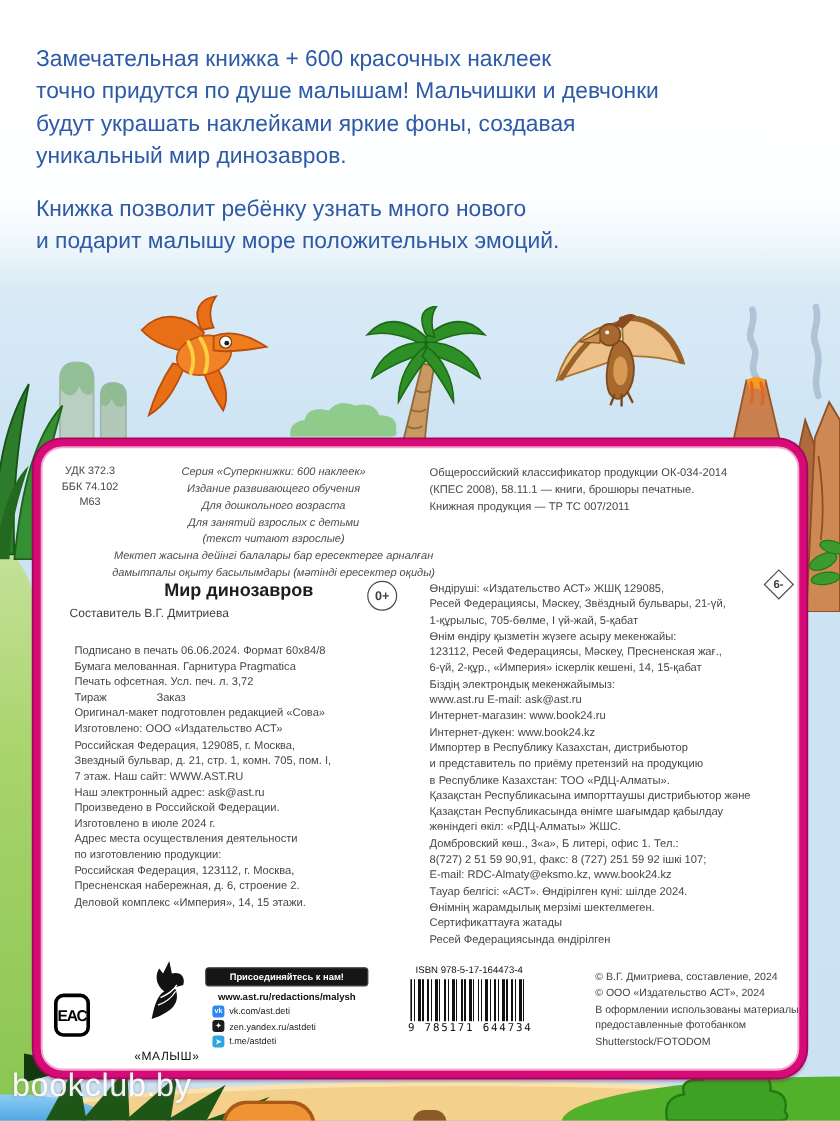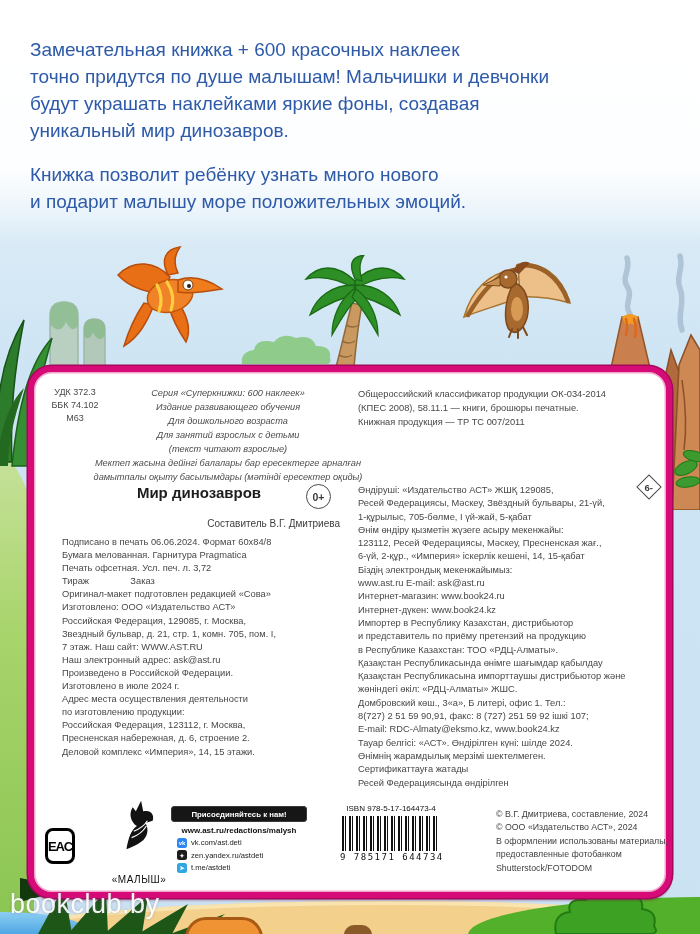--- a/index.html
+++ b/index.html
@@ -20,21 +20,21 @@
   
   .card{position:absolute;left:28px;top:366px;width:644px;height:532px;box-sizing:border-box;
     background:#fff;border:6px solid #d60b78;border-radius:24px;z-index:5;
     box-shadow:0 0 0 1.5px #a5075c,0 3px 2px rgba(120,20,70,.3),inset 0 0 0 1.5px #f2a8cd;
     color:#474747;}
   .card *{box-sizing:border-box;}
   .abs{position:absolute;}
   .codes{left:8px;top:14px;width:66px;text-align:center;font-size:9px;line-height:13px;}
   .series{left:24px;top:14px;width:282px;text-align:center;font-style:italic;font-size:9.2px;line-height:14px;color:#4c4c4c;margin-left:29px;}
   .title{left:24px;top:112px;width:282px;text-align:center;font-size:15px;font-weight:bold;color:#1d1d1d;}
-  .compiler{left:24px;top:146px;width:282px;text-align:right;font-size:10px;color:#3e3e3e;}
+  .compiler{left:24px;top:134px;width:282px;text-align:left;font-size:10px;color:#3e3e3e;}
   .print-block{left:28px;top:164px;width:292px;font-size:9.3px;line-height:13.1px;}
   .classifier{left:324px;top:15px;width:296px;font-size:9.3px;line-height:14px;}
   .right-block{left:324px;top:112px;width:302px;font-size:9.3px;line-height:13.3px;}
   .badge-circle{left:272px;top:112px;width:25px;height:25px;border:1.6px solid #4a4a4a;border-radius:50%;
     display:flex;align-items:center;justify-content:center;font-size:10.5px;font-weight:bold;color:#3c3c3c;}
   .badge-diamond{left:606px;top:106px;width:18px;height:18px;border:1.6px solid #4a4a4a;transform:rotate(45deg);
     display:flex;align-items:center;justify-content:center;}
   .badge-diamond span{transform:rotate(-45deg);font-size:9.5px;font-weight:bold;color:#3c3c3c;}
   
   .eac{left:11px;top:456px;width:30px;height:36px;border:3px solid #000;border-radius:8px;
@@ -235,22 +235,22 @@
         <div>Өнім өндіру қызметін жүзеге асыру мекенжайы:</div>
         <div>123112, Ресей Федерациясы, Мәскеу, Пресненская жағ.,</div>
         <div>6-үй, 2-құр., «Империя» іскерлік кешені, 14, 15-қабат</div>
         <div>Біздің электрондық мекенжайымыз:</div>
         <div>www.ast.ru E-mail: ask@ast.ru</div>
         <div>Интернет-магазин: www.book24.ru</div>
         <div>Интернет-дүкен: www.book24.kz</div>
         <div>Импортер в Республику Казахстан, дистрибьютор</div>
         <div>и представитель по приёму претензий на продукцию</div>
         <div>в Республике Казахстан: ТОО «РДЦ-Алматы».</div>
+        <div>Қазақстан Республикасына импорттаушы дистрибьютор және</div>
         <div>Қазақстан Республикасында өнімге шағымдар қабылдау</div>
-        <div>Қазақстан Республикасына импорттаушы дистрибьютор және</div>
         <div>жөніндегі өкіл: «РДЦ-Алматы» ЖШС.</div>
         <div>Домбровский көш., 3«а», Б литері, офис 1. Тел.:</div>
         <div>8(727) 2 51 59 90,91, факс: 8 (727) 251 59 92 ішкі 107;</div>
         <div>E-mail: RDC-Almaty@eksmo.kz, www.book24.kz</div>
         <div>Тауар белгісі: «АСТ». Өндірілген күні: шілде 2024.</div>
         <div>Өнімнің жарамдылық мерзімі шектелмеген.</div>
         <div>Сертификаттауға жатады</div>
         <div>Ресей Федерациясында өндірілген</div>
       </div>
     <div class="abs badge-diamond">

